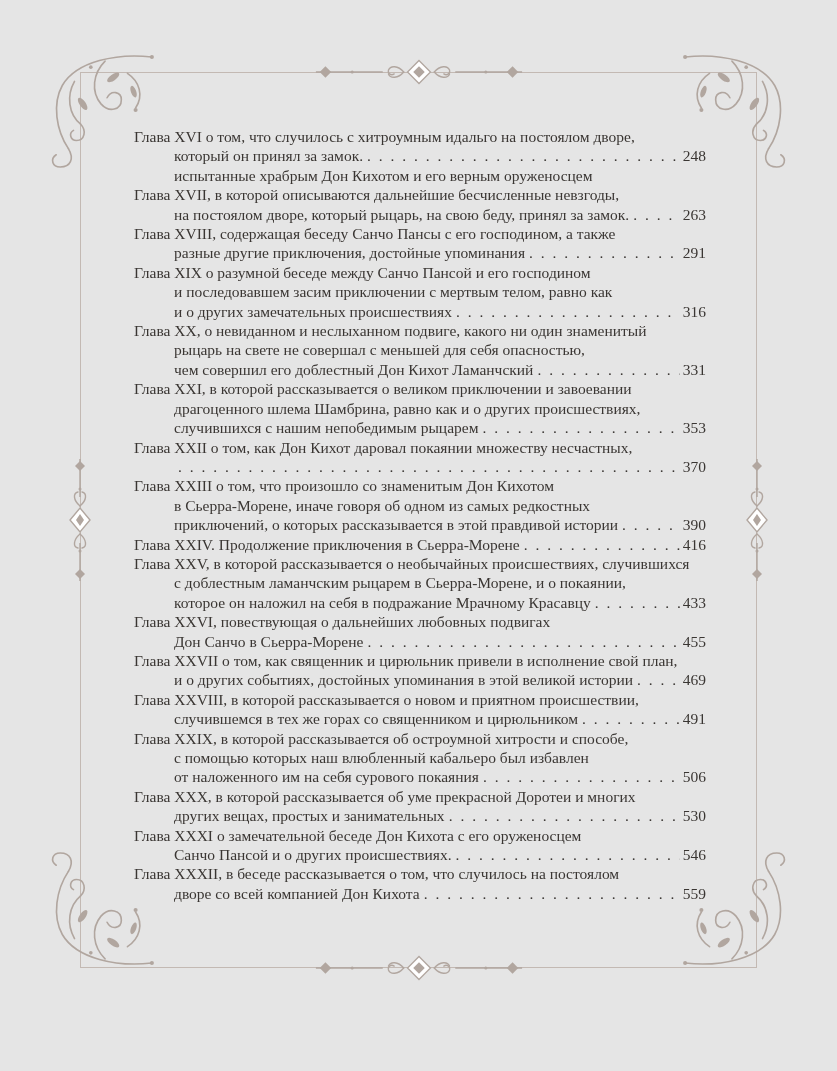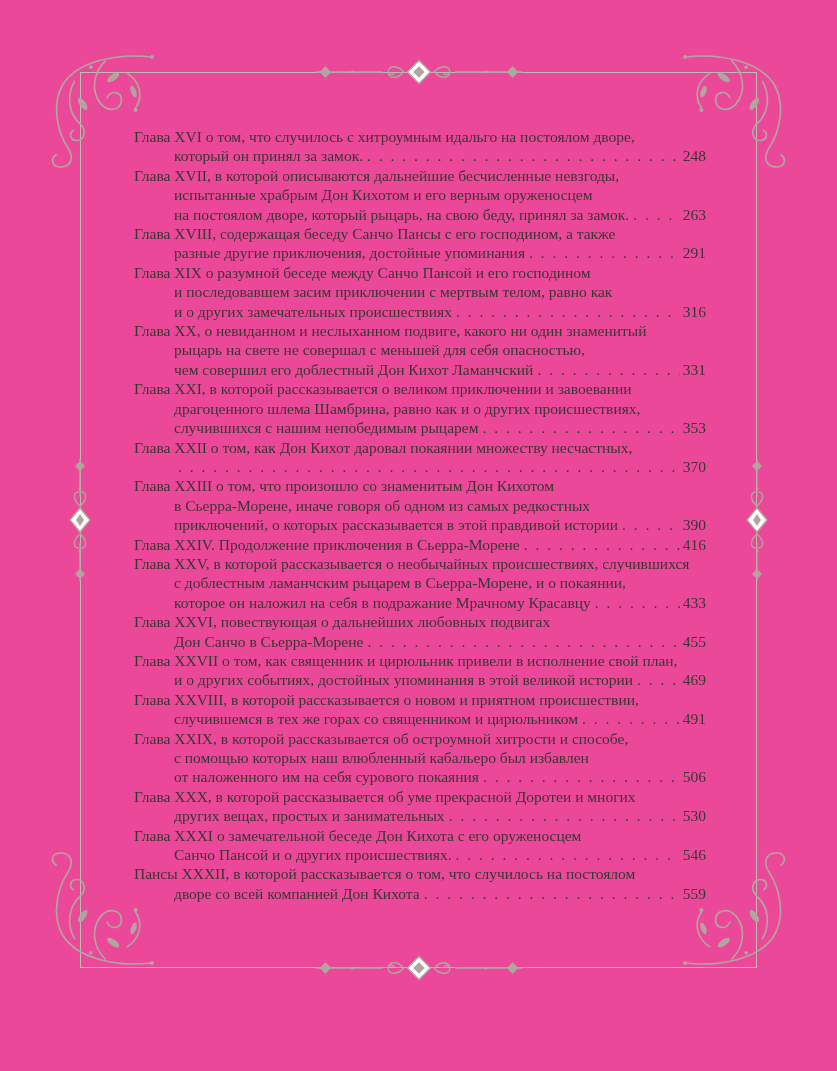--- a/index.html
+++ b/index.html
@@ -1,20 +1,20 @@
 <!DOCTYPE html>
 <html><head>
 <meta charset="utf-8">
 <style>
   * { margin: 0; padding: 0; box-sizing: border-box; }
   html, body { width: 837px; height: 1071px; background: #ffffff; overflow: hidden; }
   .page {
     position: relative; width: 837px; height: 1071px;
     font-family: "Liberation Serif", "DejaVu Serif", serif;
-    color: #3a3633; background: #ec4899;
+    color: #3a3633; background: #e5e5e5;
   }
   .frame {
     position: absolute; left: 80px; top: 72px; width: 677px; height: 896px;
     border: 1px solid #c3b9b3;
   }
   .ornament { position: absolute; }
   .ornament svg { display: block; width: 100%; height: 100%; }
   .corner-tl { left: 46px;  top: 50px;  width: 112px; height: 124px; }
   .corner-tr { left: 679px; top: 50px;  width: 112px; height: 124px; transform: scaleX(-1); }
   .corner-bl { left: 46px;  top: 846px; width: 112px; height: 124px; transform: scaleY(-1); }
@@ -153,22 +153,22 @@
   <div class="toc">
       <div class="entry">
         <div class="line"><span class="line-text">Глава XVI о том, что случилось с хитроумным идальго на постоялом дворе,</span></div>
         <div class="line cont last">
           <span class="line-text">который он принял за замок.</span>
           <span class="leader"></span>
           <span class="page-num">248</span>
         </div>
       </div>
       <div class="entry">
+        <div class="line cont"><span class="line-text">испытанные храбрым Дон Кихотом и его верным оруженосцем</span></div>
         <div class="line"><span class="line-text">Глава XVII, в которой описываются дальнейшие бесчисленные невзгоды,</span></div>
-        <div class="line cont"><span class="line-text">испытанные храбрым Дон Кихотом и его верным оруженосцем</span></div>
         <div class="line cont last">
           <span class="line-text">на постоялом дворе, который рыцарь, на свою беду, принял за замок.</span>
           <span class="leader"></span>
           <span class="page-num">263</span>
         </div>
       </div>
       <div class="entry">
         <div class="line"><span class="line-text">Глава XVIII, содержащая беседу Санчо Пансы с его господином, а также</span></div>
         <div class="line cont last">
           <span class="line-text">разные другие приключения, достойные упоминания</span>
@@ -278,21 +278,21 @@
       </div>
       <div class="entry">
         <div class="line"><span class="line-text">Глава XXXI о замечательной беседе Дон Кихота с его оруженосцем</span></div>
         <div class="line cont last">
           <span class="line-text">Санчо Пансой и о других происшествиях.</span>
           <span class="leader"></span>
           <span class="page-num">546</span>
         </div>
       </div>
       <div class="entry">
-        <div class="line"><span class="line-text">Пансы XXXII, в которой рассказывается о том, что случилось на постоялом</span></div>
+        <div class="line"><span class="line-text">Глава XXXII, в беседе рассказывается о том, что случилось на постоялом</span></div>
         <div class="line cont last">
           <span class="line-text">дворе со всей компанией Дон Кихота</span>
           <span class="leader"></span>
           <span class="page-num">559</span>
         </div>
       </div>
     </div>
 </div>
 
 </body></html>

